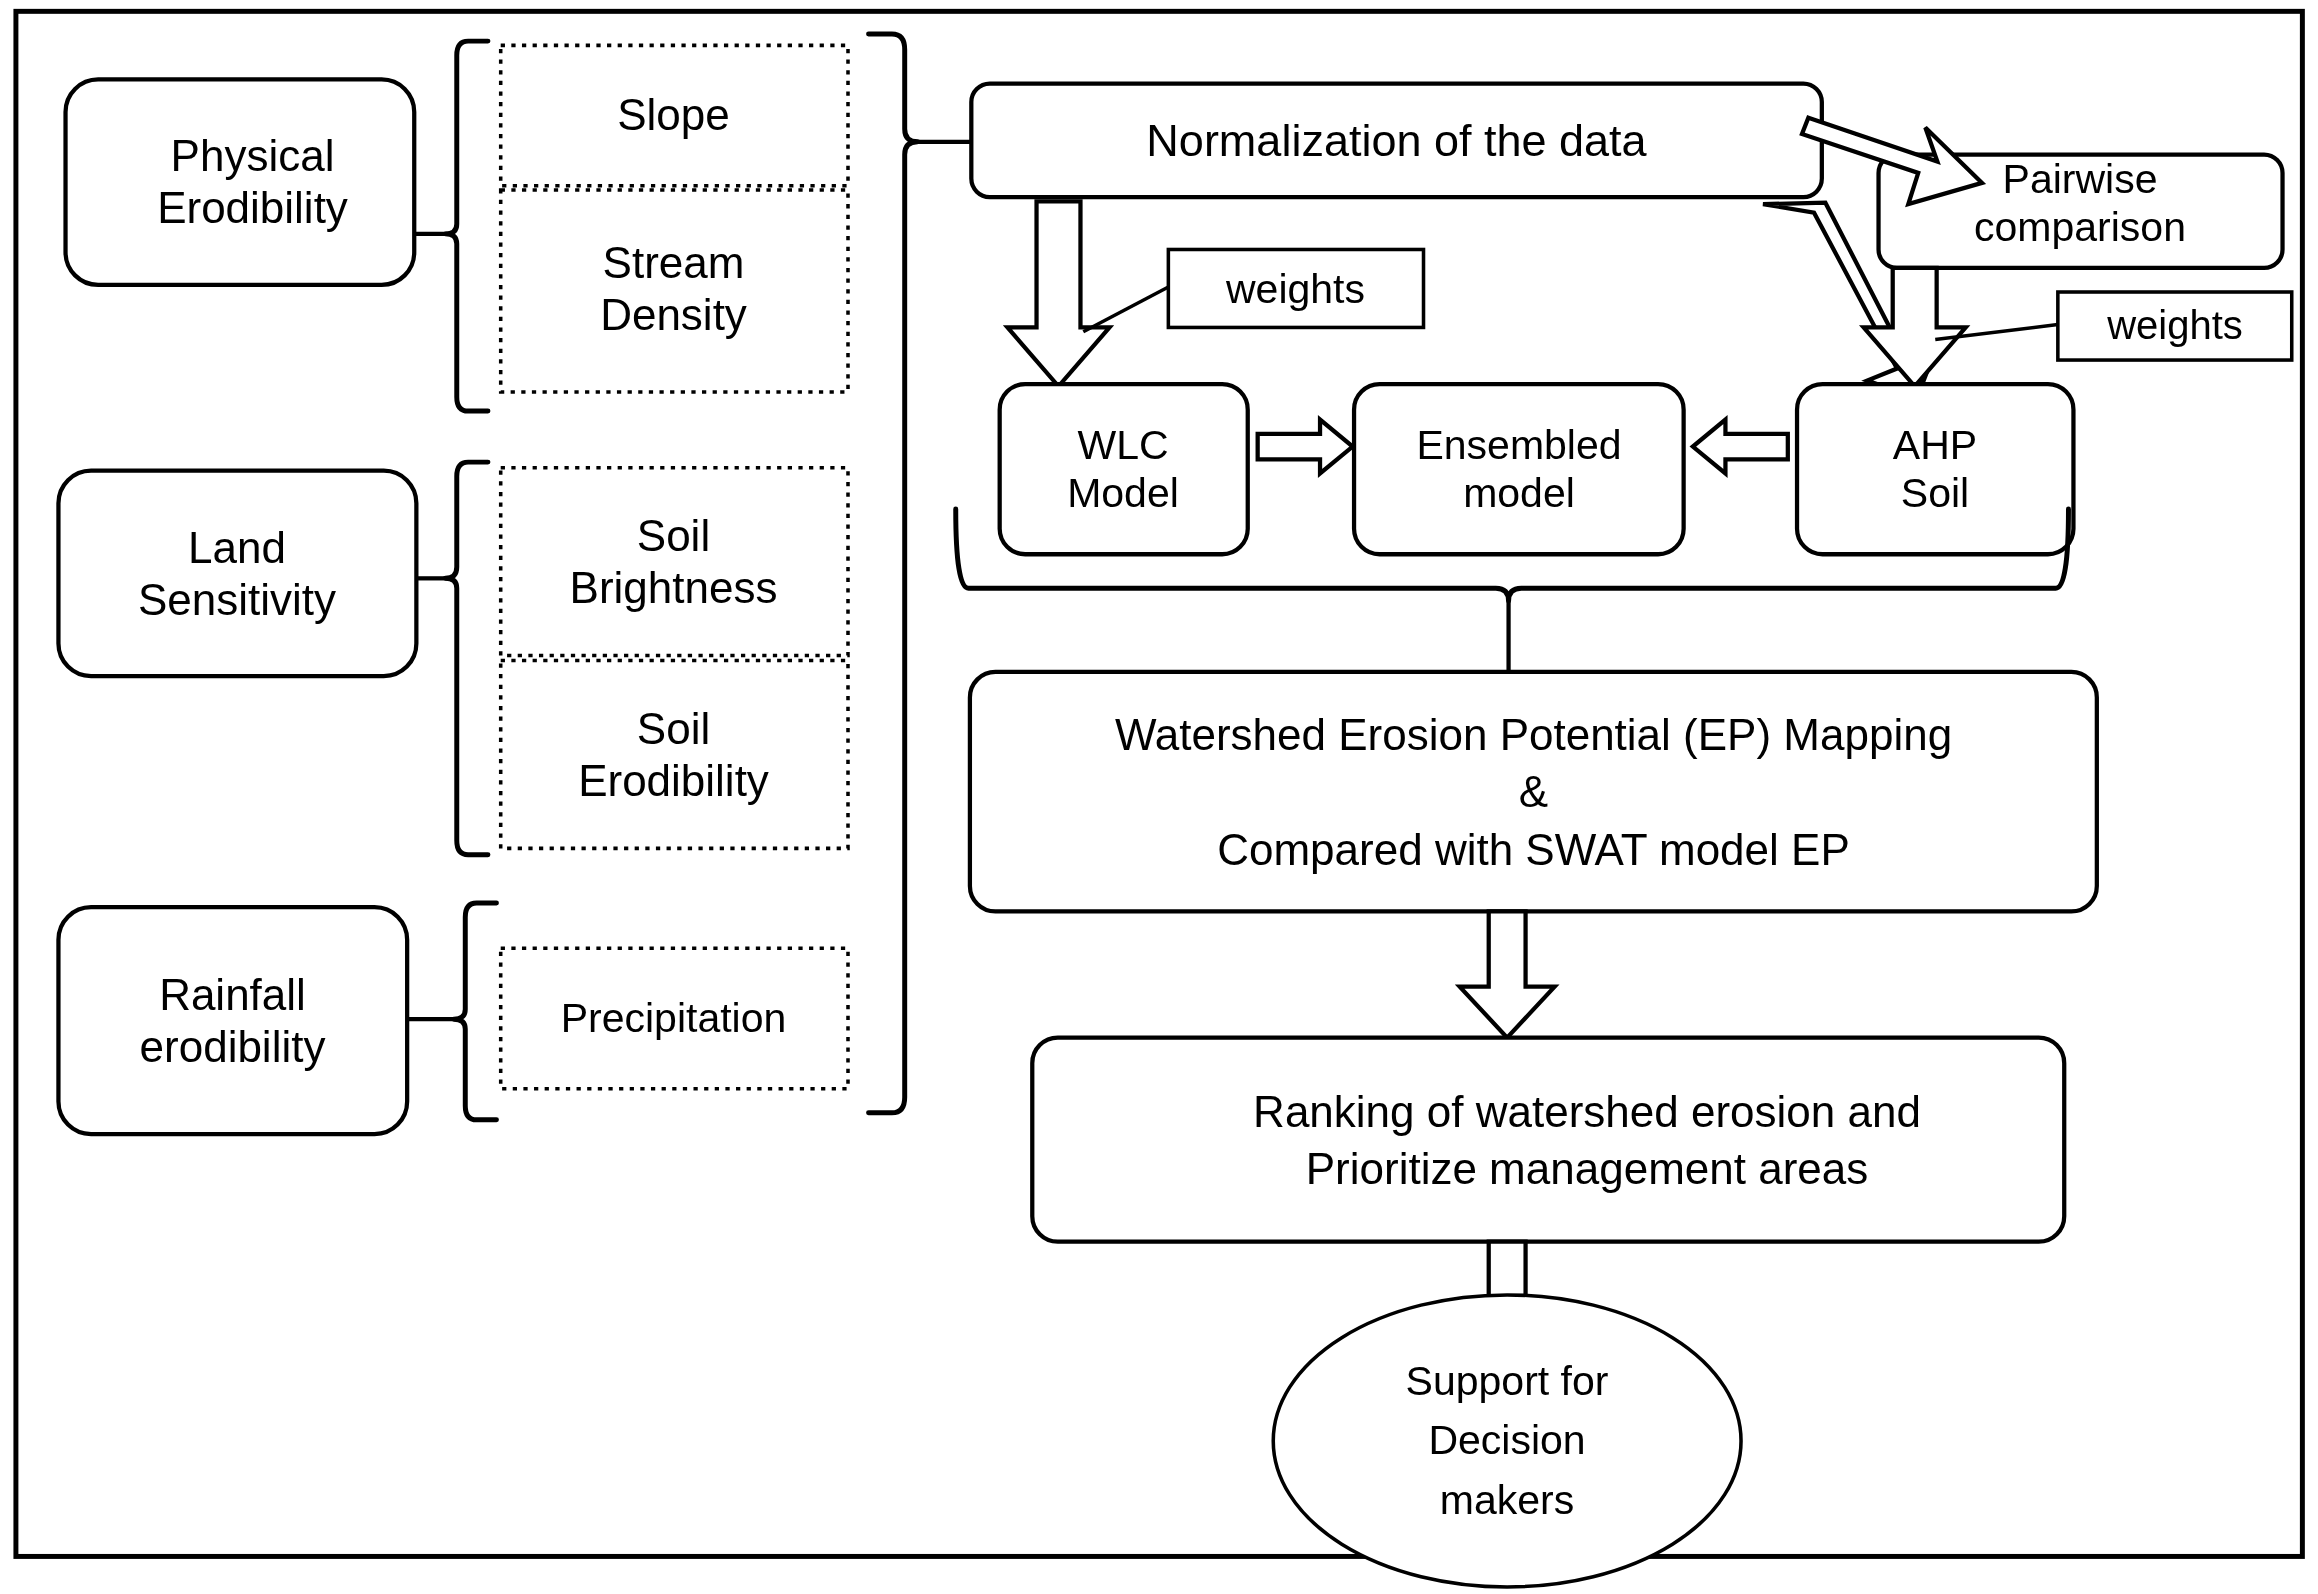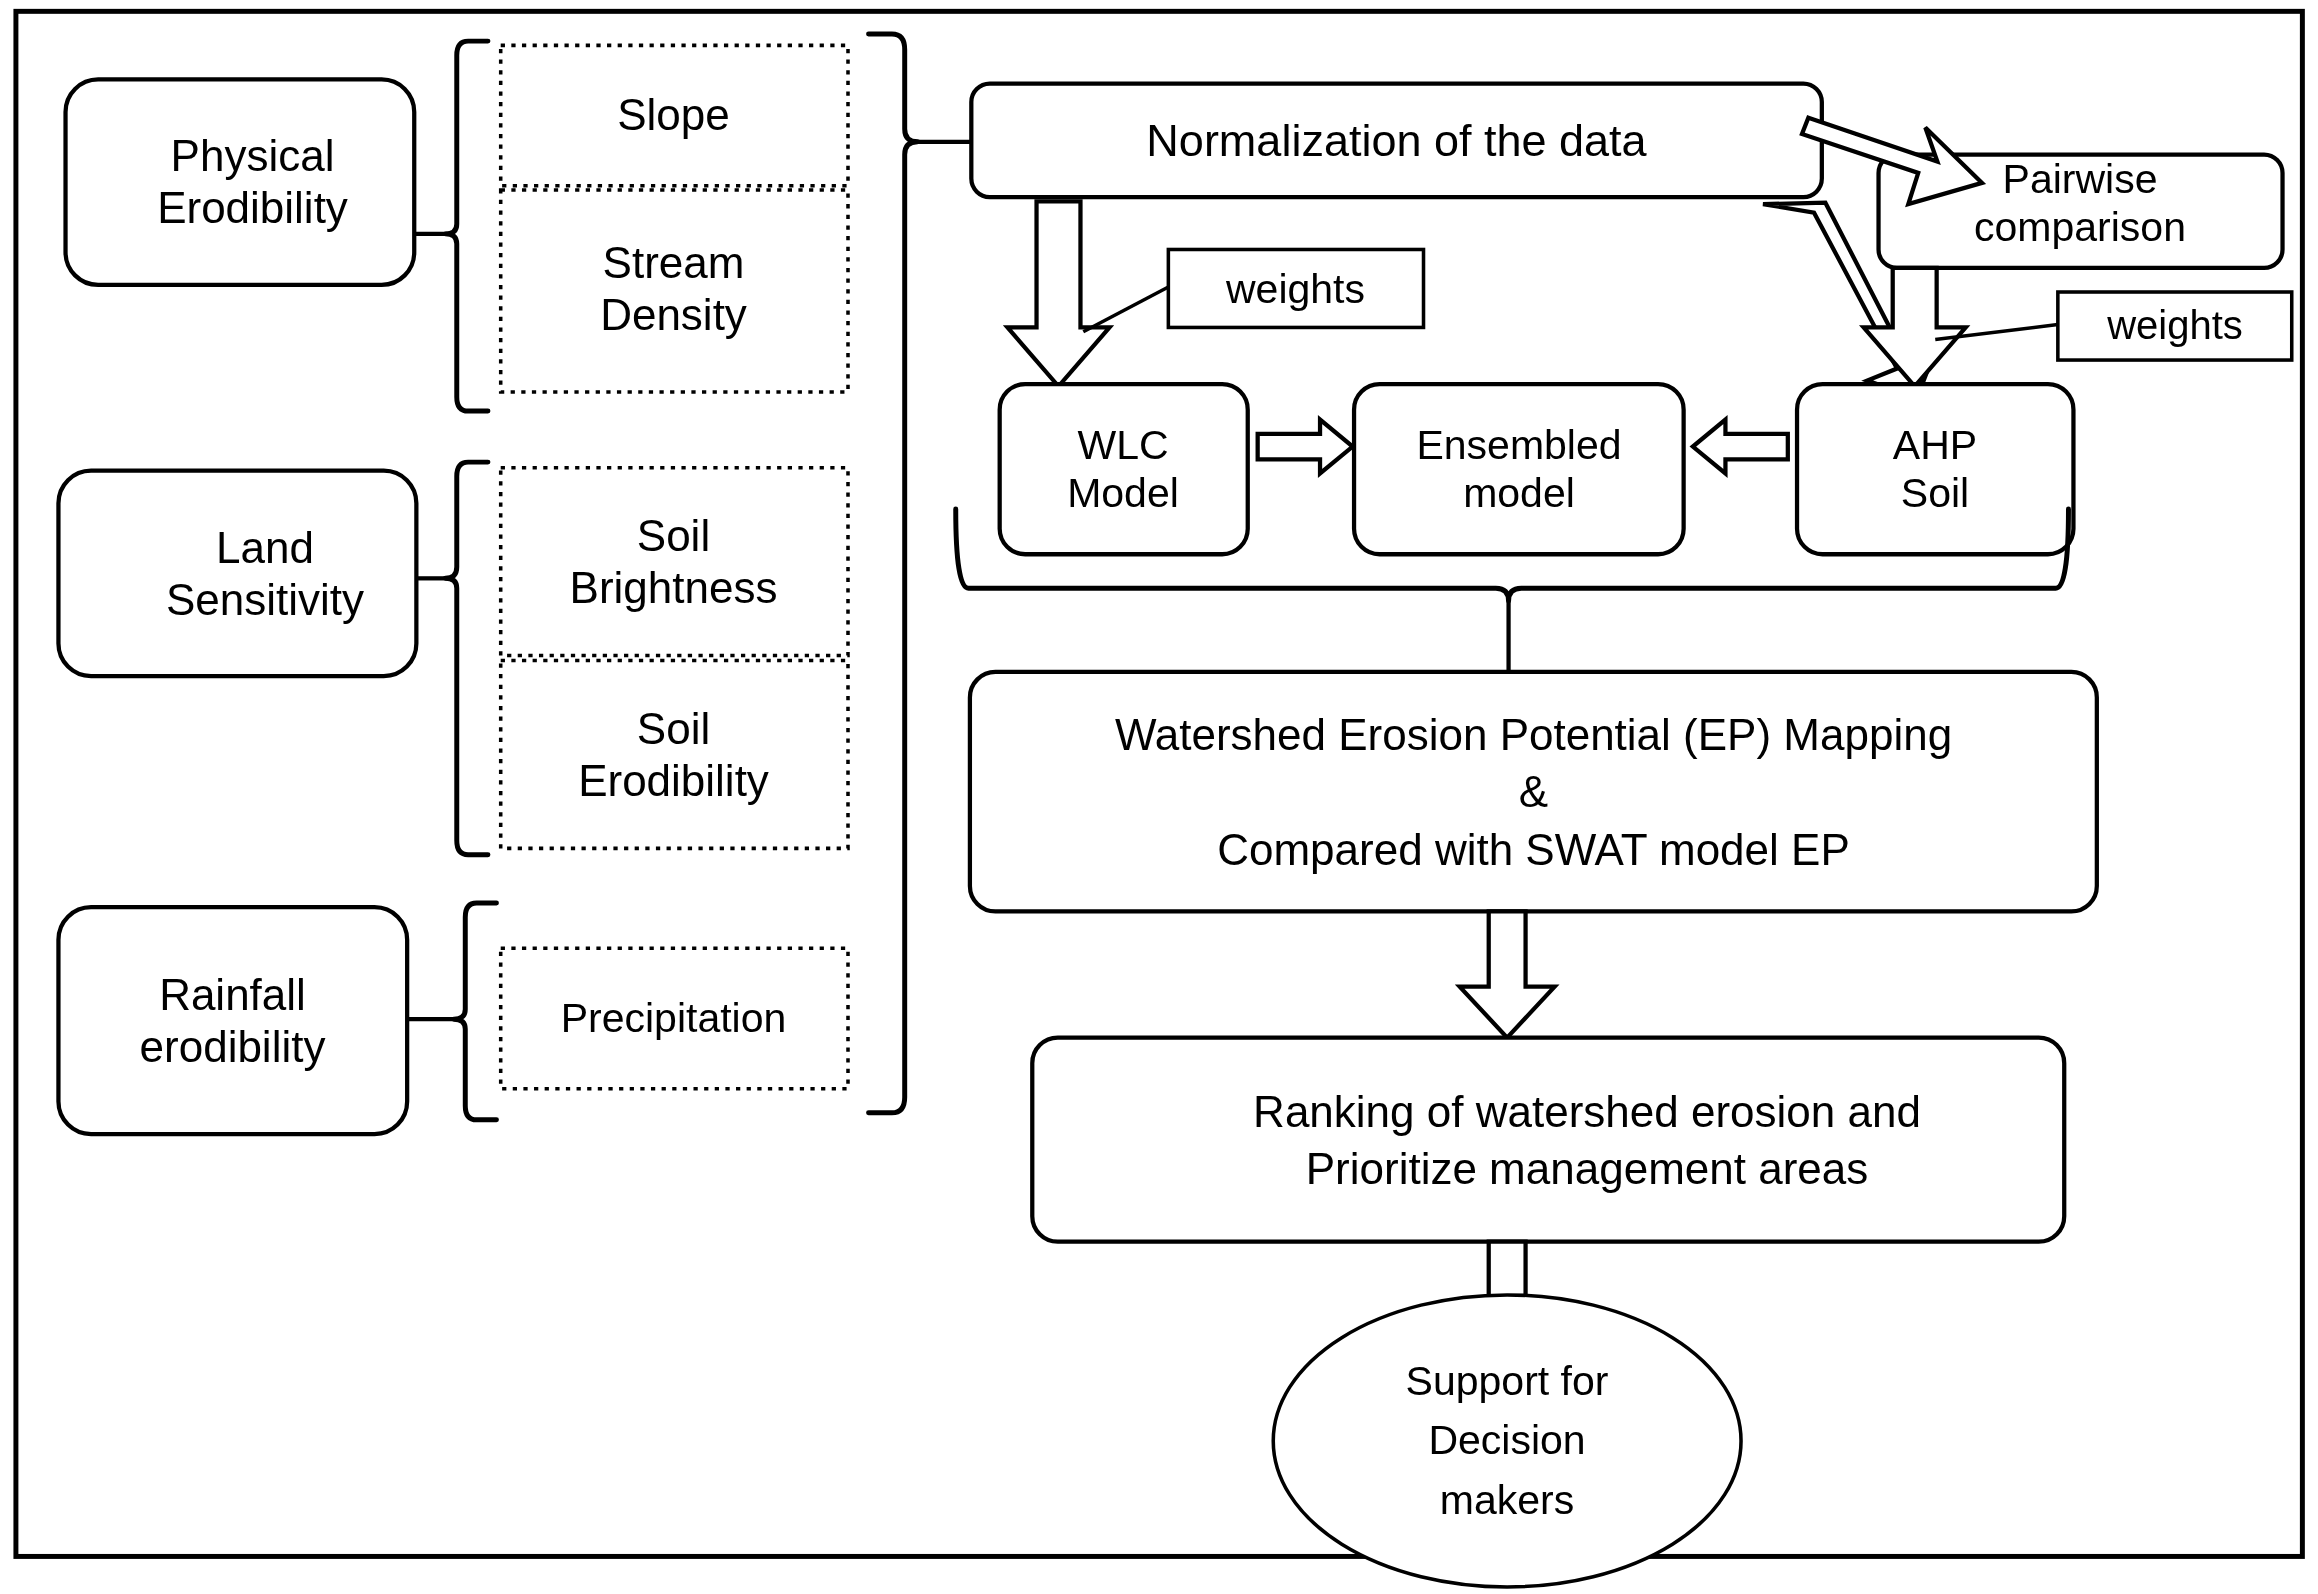--- a/index.html
+++ b/index.html
@@ -101,21 +101,21 @@
 
     <rect class="sh" x="1456" y="1464" width="1456" height="288" rx="36" ry="36"></rect>
 
     <path class="arrw" d="M 2100 1752 L 2152 1752 L 2152 1838 L 2189 1838 L 2126 1906 L 2063 1838 L 2100 1838 Z"></path>
 
     <ellipse class="sh-thin" cx="2126" cy="2033" rx="330" ry="206"></ellipse>
   </svg>
 
   <div class="txt" style="left:78px;top:79px;width:349px;height:206px;font-size:44px;">Physical
 Erodibility</div>
-  <div class="txt" style="left:58px;top:471px;width:358px;height:206px;font-size:44px;padding-left:28px;">Land
+  <div class="txt" style="left:58px;top:471px;width:358px;height:206px;font-size:44px;">Land
 Sensitivity</div>
   <div class="txt" style="left:58px;top:907px;width:349px;height:227px;font-size:44px;">Rainfall
 erodibility</div>
 
   <div class="txt" style="left:500px;top:45px;width:347px;height:140px;font-size:44px;">Slope</div>
   <div class="txt" style="left:500px;top:188px;width:347px;height:202px;font-size:44px;">Stream
 Density</div>
   <div class="txt" style="left:500px;top:468px;width:347px;height:188px;font-size:44px;">Soil
 Brightness</div>
   <div class="txt" style="left:500px;top:661px;width:347px;height:188px;font-size:44px;">Soil

